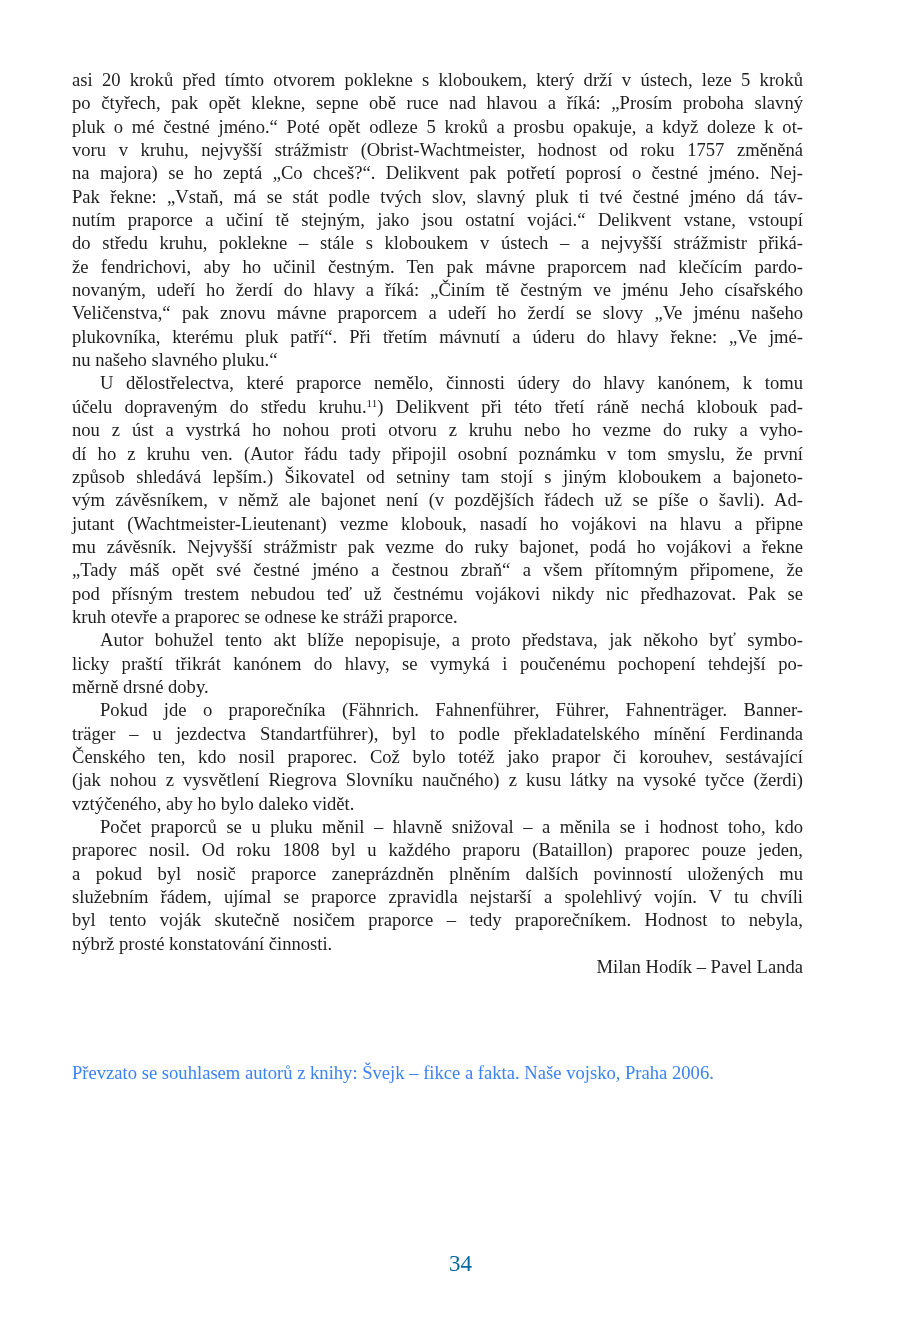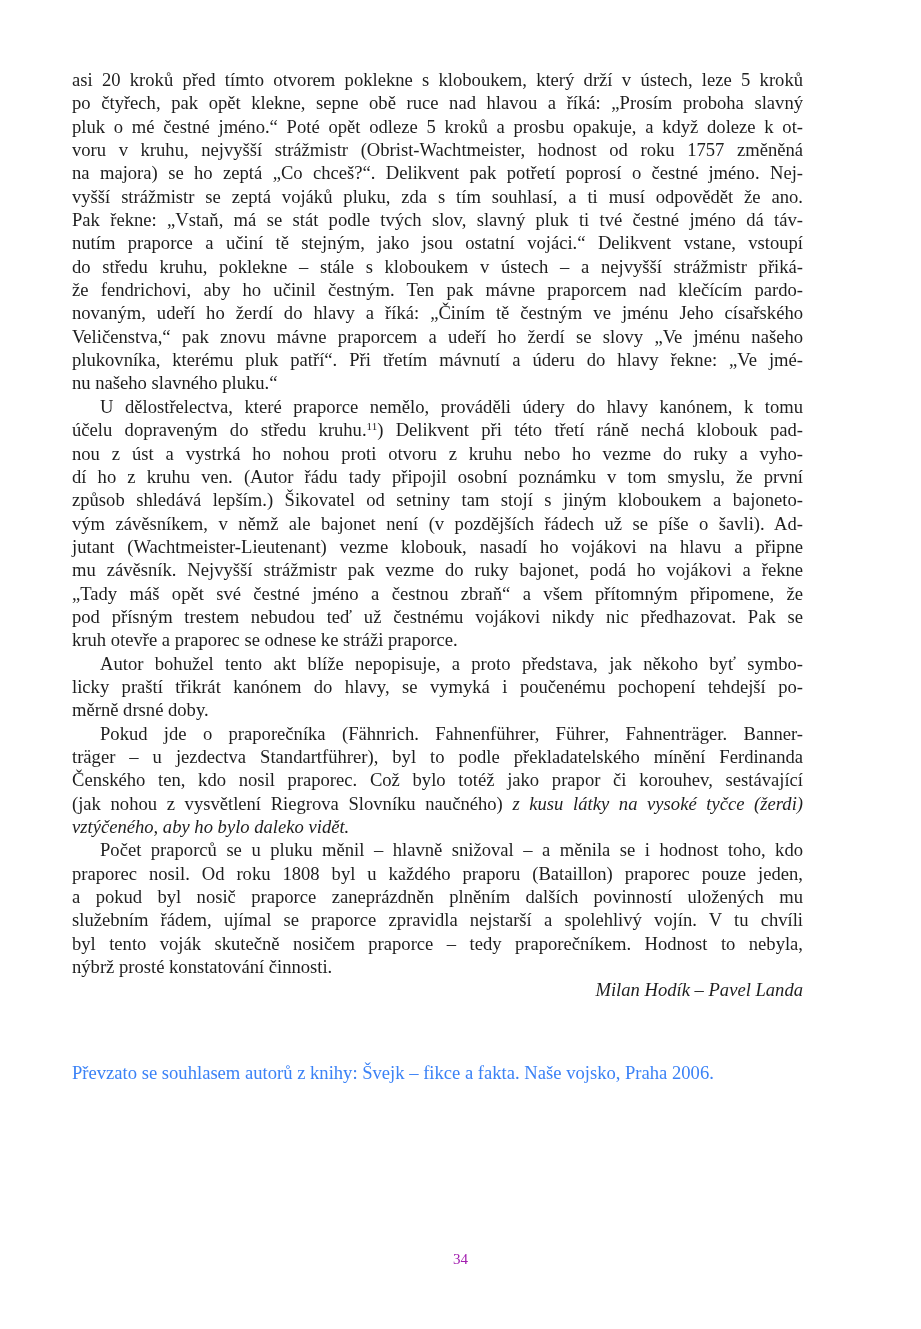--- a/index.html
+++ b/index.html
@@ -14,58 +14,57 @@
     font-size: 18.6px; line-height: 23.35px; color: #1e1e1e;
   }
   .line {
     display: block; white-space: nowrap;
     text-align: justify; text-align-last: justify;
     height: 23.35px;
   }
   .line.last { text-align-last: left; }
   .line.indent { padding-left: 28px; }
   .line.right { text-align: left; text-align-last: right; }
-  .it { font-style: italic; }
+  .it { }
   sup { font-size: 11px; line-height: 0; vertical-align: 6px; }
   .source {
     position: absolute; left: 72px; top: 1062px;
     font-family: "Liberation Serif", "DejaVu Serif", serif;
     font-size: 18.6px; color: #3b82f6; white-space: nowrap;
   }
   .page-number {
     position: absolute; left: 0; width: 921px; top: 1251px; text-align: center;
     font-family: "Liberation Serif", "DejaVu Serif", serif;
-    font-size: 15px; color: #a21caf;
+    font-size: 23px; color: #0369a1;
   }
 </style>
 </head>
 <body>
 
 <div class="page">
   <div class="body-text">
 
     <div>
       <span class="line">asi 20 kroků před tímto otvorem poklekne s kloboukem, který drží v ústech, leze 5 kroků</span>
       <span class="line">po čtyřech, pak opět klekne, sepne obě ruce nad hlavou a říká: „Prosím proboha slavný</span>
       <span class="line">pluk o mé čestné jméno.“ Poté opět odleze 5 kroků a prosbu opakuje, a když doleze k ot-</span>
       <span class="line">voru v kruhu, nejvyšší strážmistr (Obrist-Wachtmeister, hodnost od roku 1757 změněná</span>
       <span class="line">na majora) se ho zeptá „Co chceš?“. Delikvent pak potřetí poprosí o čestné jméno. Nej-</span>
-      <span class="line">vyšší strážmistr se zeptá vojáků pluku, zda s tím souhlasí, a ti musí odpovědět že ano.</span>
       <span class="line">Pak řekne: „Vstaň, má se stát podle tvých slov, slavný pluk ti tvé čestné jméno dá táv-</span>
       <span class="line">nutím praporce a učiní tě stejným, jako jsou ostatní vojáci.“ Delikvent vstane, vstoupí</span>
       <span class="line">do středu kruhu, poklekne – stále s kloboukem v ústech – a nejvyšší strážmistr přiká-</span>
       <span class="line">že fendrichovi, aby ho učinil čestným. Ten pak mávne praporcem nad klečícím pardo-</span>
       <span class="line">novaným, udeří ho žerdí do hlavy a říká: „Činím tě čestným ve jménu Jeho císařského</span>
       <span class="line">Veličenstva,“ pak znovu mávne praporcem a udeří ho žerdí se slovy „Ve jménu našeho</span>
       <span class="line">plukovníka, kterému pluk patří“. Při třetím mávnutí a úderu do hlavy řekne: „Ve jmé-</span>
       <span class="line last">nu našeho slavného pluku.“</span>
     </div>
 
     <div>
-      <span class="line indent">U dělostřelectva, které praporce nemělo, prováděli údery do hlavy kanónem, k tomu</span>
+      <span class="line indent">U dělostřelectva, které praporce nemělo, činnosti údery do hlavy kanónem, k tomu</span>
       <span class="line"><span>účelu dopraveným do středu kruhu.</span><sup>11</sup><span>) Delikvent při této třetí ráně nechá klobouk pad-</span></span>
       <span class="line">nou z úst a vystrká ho nohou proti otvoru z kruhu nebo ho vezme do ruky a vyho-</span>
       <span class="line">dí ho z kruhu ven. (Autor řádu tady připojil osobní poznámku v tom smyslu, že první</span>
       <span class="line">způsob shledává lepším.) Šikovatel od setniny tam stojí s jiným kloboukem a bajoneto-</span>
       <span class="line">vým závěsníkem, v němž ale bajonet není (v pozdějších řádech už se píše o šavli). Ad-</span>
       <span class="line">jutant (Wachtmeister-Lieutenant) vezme klobouk, nasadí ho vojákovi na hlavu a připne</span>
       <span class="line">mu závěsník. Nejvyšší strážmistr pak vezme do ruky bajonet, podá ho vojákovi a řekne</span>
       <span class="line">„Tady máš opět své čestné jméno a čestnou zbraň“ a všem přítomným připomene, že</span>
       <span class="line">pod přísným trestem nebudou teď už čestnému vojákovi nikdy nic předhazovat. Pak se</span>
       <span class="line last">kruh otevře a praporec se odnese ke stráži praporce.</span>

